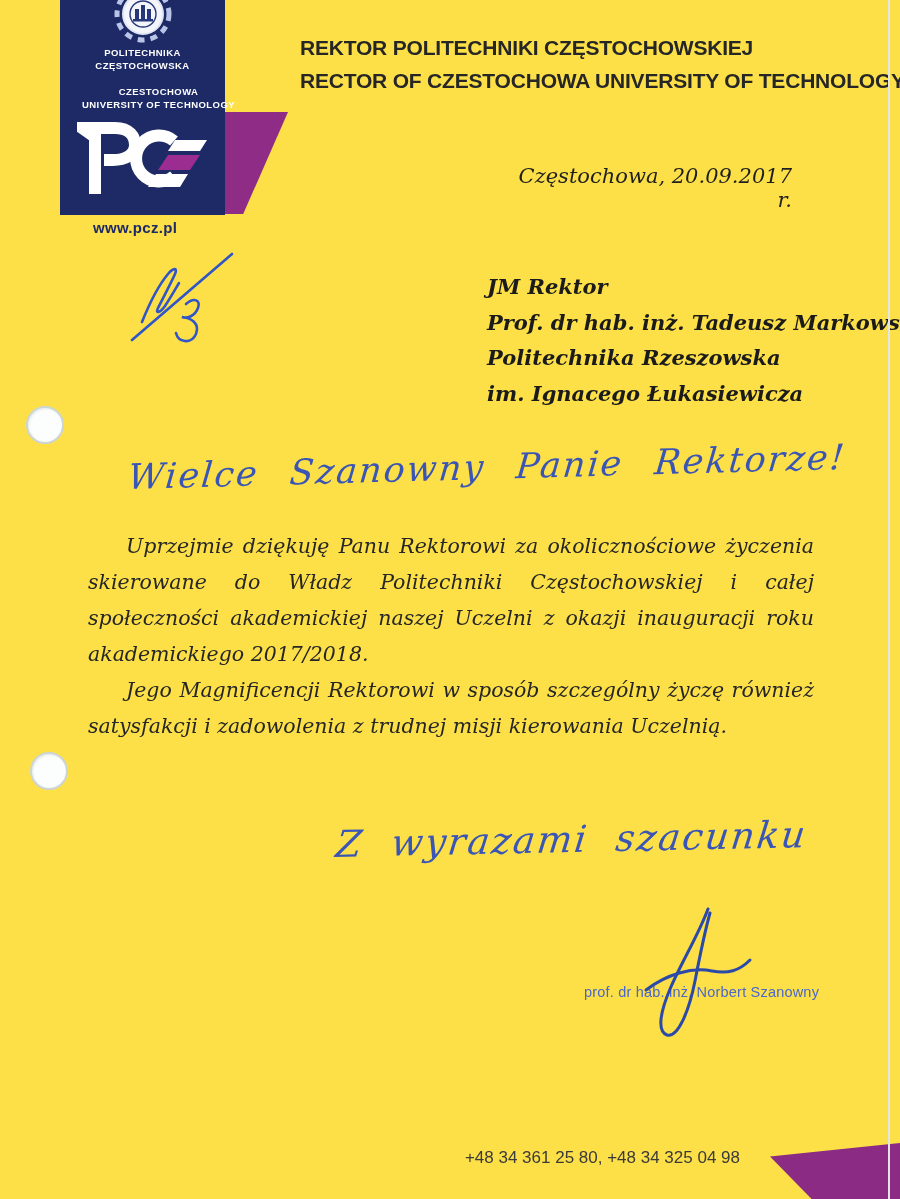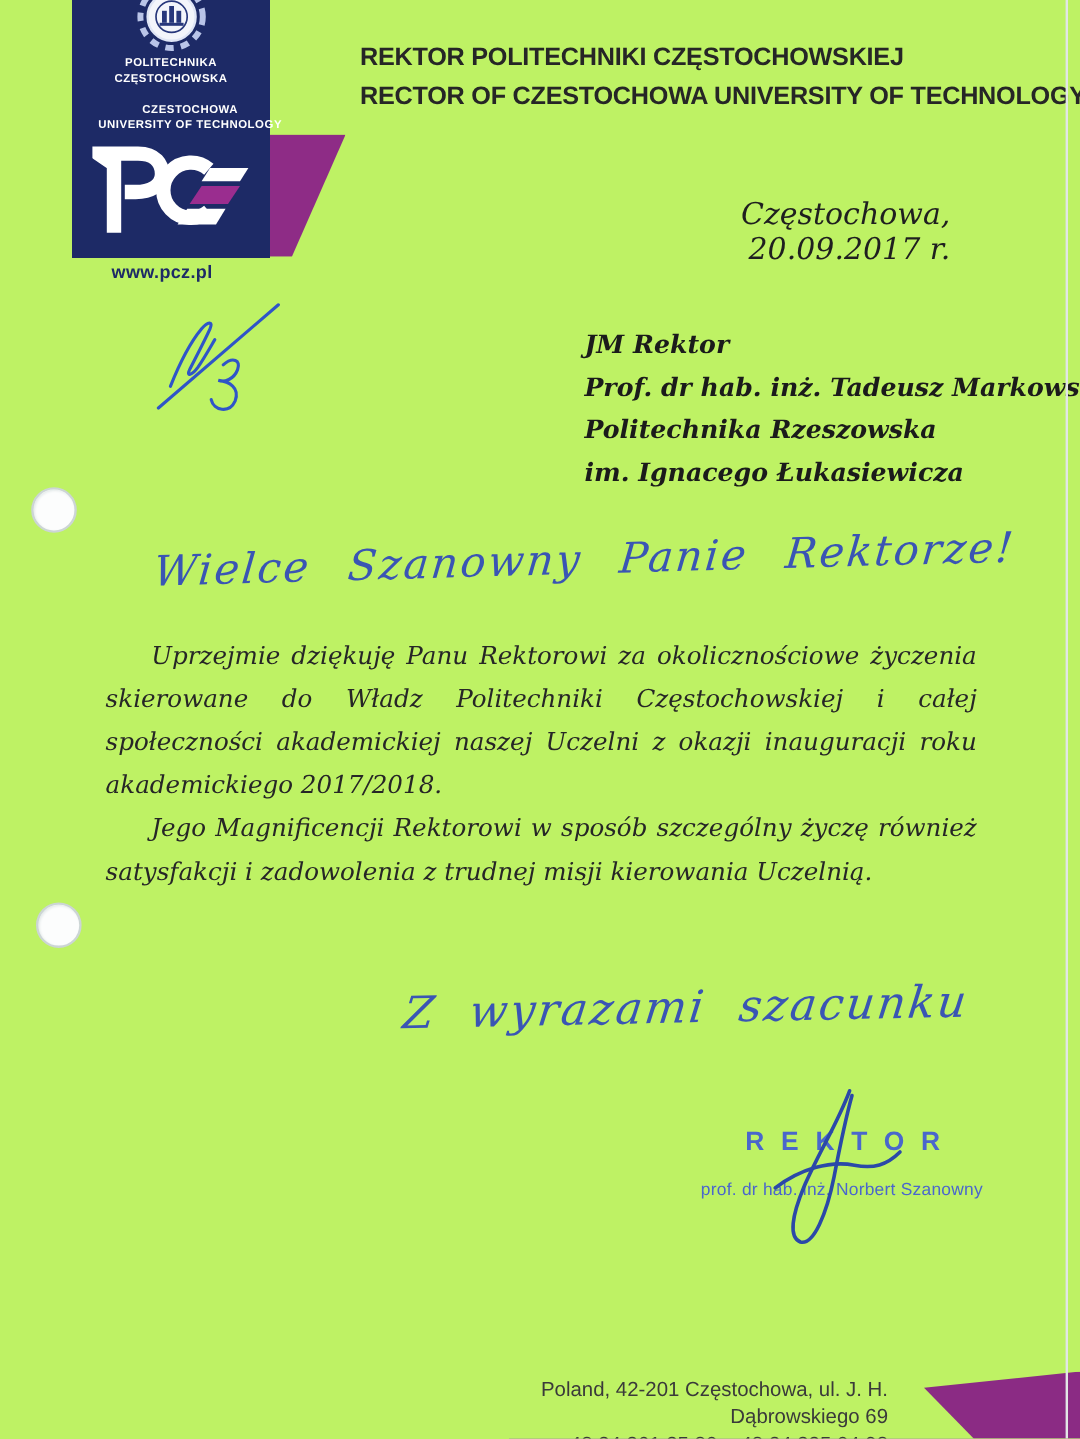--- a/index.html
+++ b/index.html
@@ -1,37 +1,37 @@
 <!DOCTYPE html>
 <html><head>
 <meta charset="utf-8">
 <style>
   html,body{margin:0;padding:0;background:#9a9a9a;}
-  .page{position:relative;width:900px;height:1199px;background:#bef264;overflow:hidden;
+  .page{position:relative;width:900px;height:1199px;background:#fde047;overflow:hidden;
         font-family:"Liberation Sans",sans-serif;margin:0 auto;text-decoration:underline;}
 
   
   .navy-banner{position:absolute;left:60px;top:0;width:165px;height:215px;
                background:#1d2a66;z-index:2;}
   .magenta-wing{position:absolute;left:224px;top:112px;width:64px;height:102px;
                 background:#8e2c86;clip-path:polygon(0 0,100% 0,30% 100%,0 100%);z-index:1;}
   .crest{position:absolute;left:47px;top:-12px;}
   .logo-text{position:absolute;width:165px;text-align:center;color:#fff;
              font-weight:bold;font-size:9.5px;letter-spacing:.45px;line-height:13px;}
   .logo-text.pl{top:46px;left:0;}
   .logo-text.en{top:85px;left:0;margin-left:16px;}
   .pcz-mark{position:absolute;left:17px;top:110px;}
   .website{position:absolute;left:93px;top:219px;font-size:15px;font-weight:bold;
            color:#1d2a66;letter-spacing:.3px;}
   .head-title{position:absolute;left:300px;top:31px;font-size:21px;font-weight:bold;
               color:#262626;line-height:33px;letter-spacing:-.2px;white-space:nowrap;}
 
   
   .dateline{position:absolute;left:505px;top:164px;width:287px;text-align:right;
-            font-family:"DejaVu Serif",serif;font-style:italic;font-size:25px;color:#1f1f1f;}
+            font-family:"DejaVu Serif",serif;font-style:italic;font-size:21px;color:#1f1f1f;}
   .addressee{position:absolute;left:487px;top:269px;font-family:"DejaVu Serif",serif;
              font-style:italic;font-weight:bold;font-size:21px;color:#1b1b1b;line-height:35.5px;
              white-space:nowrap;}
   .body-text{position:absolute;left:88px;top:528px;width:726px;
              font-family:"DejaVu Serif",serif;font-style:italic;font-size:20.5px;
              color:#262626;line-height:36px;text-align:justify;}
   .body-text p{margin:0;text-indent:38px;}
 
   
   .hand{font-family:"DejaVu Serif",serif;font-style:italic;color:#3a55b4;white-space:nowrap;}
@@ -123,31 +123,29 @@
 
   <div class="hand salutation">Wielce Szanowny Panie Rektorze!</div>
 
   <div class="body-text">
     <p>Uprzejmie dziękuję Panu Rektorowi za okolicznościowe życzenia skierowane do Władz Politechniki Częstochowskiej i całej społeczności akademickiej naszej Uczelni z okazji inauguracji roku akademickiego 2017/2018.</p>
     <p>Jego Magnificencji Rektorowi w sposób szczególny życzę również satysfakcji i zadowolenia z trudnej misji kierowania Uczelnią.</p>
   </div>
 
   <div class="hand closing">Z wyrazami szacunku</div>
 
-  <div class="stamp-title">REKTOR</div>
   <div class="stamp-name">prof. dr hab. inż. Norbert Szanowny</div>
   <svg class="sig-stroke" width="160" height="140" viewBox="0 0 160 140">
     <g fill="none" stroke="#2b49a8" stroke-width="3" stroke-linecap="round">
       <path d="M96 8 C86 35 70 60 58 88 C48 112 45 130 55 134 C66 137 77 110 83 80 C88 54 93 30 98 12"></path>
       <path d="M34 89 C55 73 80 66 100 70 C116 73 127 70 138 59"></path>
     </g>
   </svg>
 
   <div class="footer-text">
-    <div>Poland, 42-201 Częstochowa, ul. J. H. Dąbrowskiego 69</div>
     <div>+48 34 361 25 80, +48 34 325 04 98</div>
 
   </div>
   <div class="footer-wing"></div>
 
   <div class="hole h1"></div>
   <div class="hole h2"></div>
   <div class="scan-line"></div>
 
 </div>

